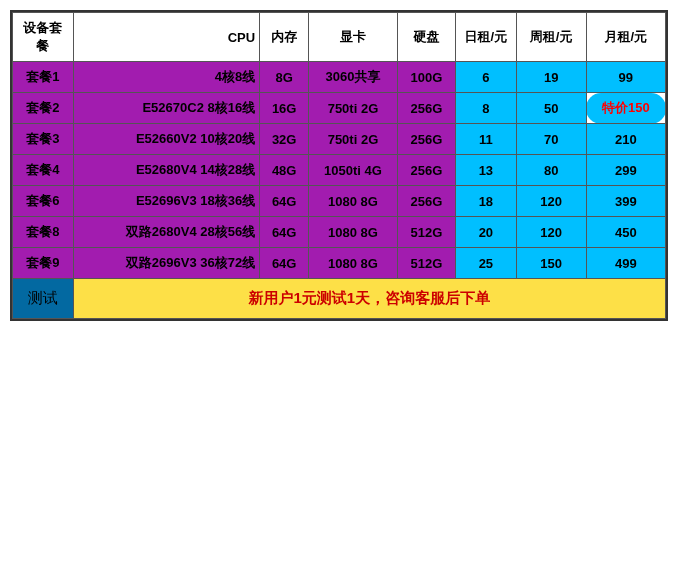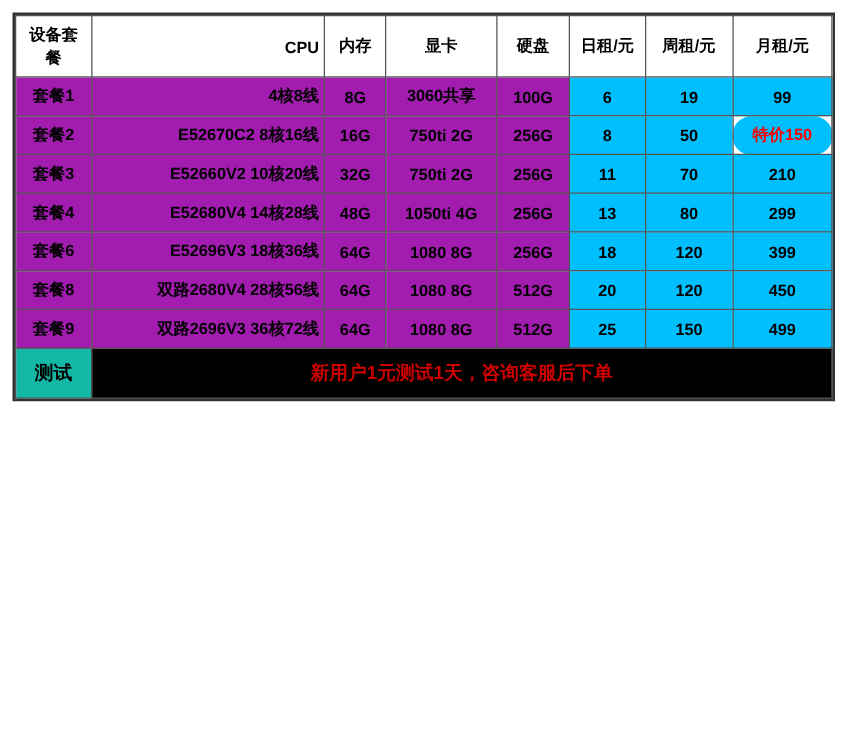--- a/index.html
+++ b/index.html
@@ -133,18 +133,18 @@
           <td class="col-package bg-yellow">套餐9</td>
           <td class="col-cpu bg-yellow">双路2696V3 36核72线</td>
           <td class="col-ram bg-yellow">64G</td>
           <td class="col-gpu bg-yellow">1080 8G</td>
           <td class="col-disk bg-yellow">512G</td>
           <td class="col-day bg-cyan">25</td>
           <td class="col-week bg-cyan">150</td>
           <td class="col-month bg-cyan">499</td>
         </tr>
         <tr class="test-row">
-          <td style="background-color: #14b8a6; color: rgb(0, 0, 0); font-weight: bold;">测试</td>
-          <td colspan="7" style="background-color: #000000; color: rgb(204, 0, 0); font-size: 15px; font-weight: bold;">新用户1元测试1天，咨询客服后下单</td>
+          <td style="background-color: #0369a1; color: rgb(0, 0, 0); font-weight: normal;">测试</td>
+          <td colspan="7" style="background-color: #fde047; color: rgb(204, 0, 0); font-size: 15px; font-weight: bold;">新用户1元测试1天，咨询客服后下单</td>
         </tr>
       </tbody>
   </table>
 </div>
 
 </body></html>

